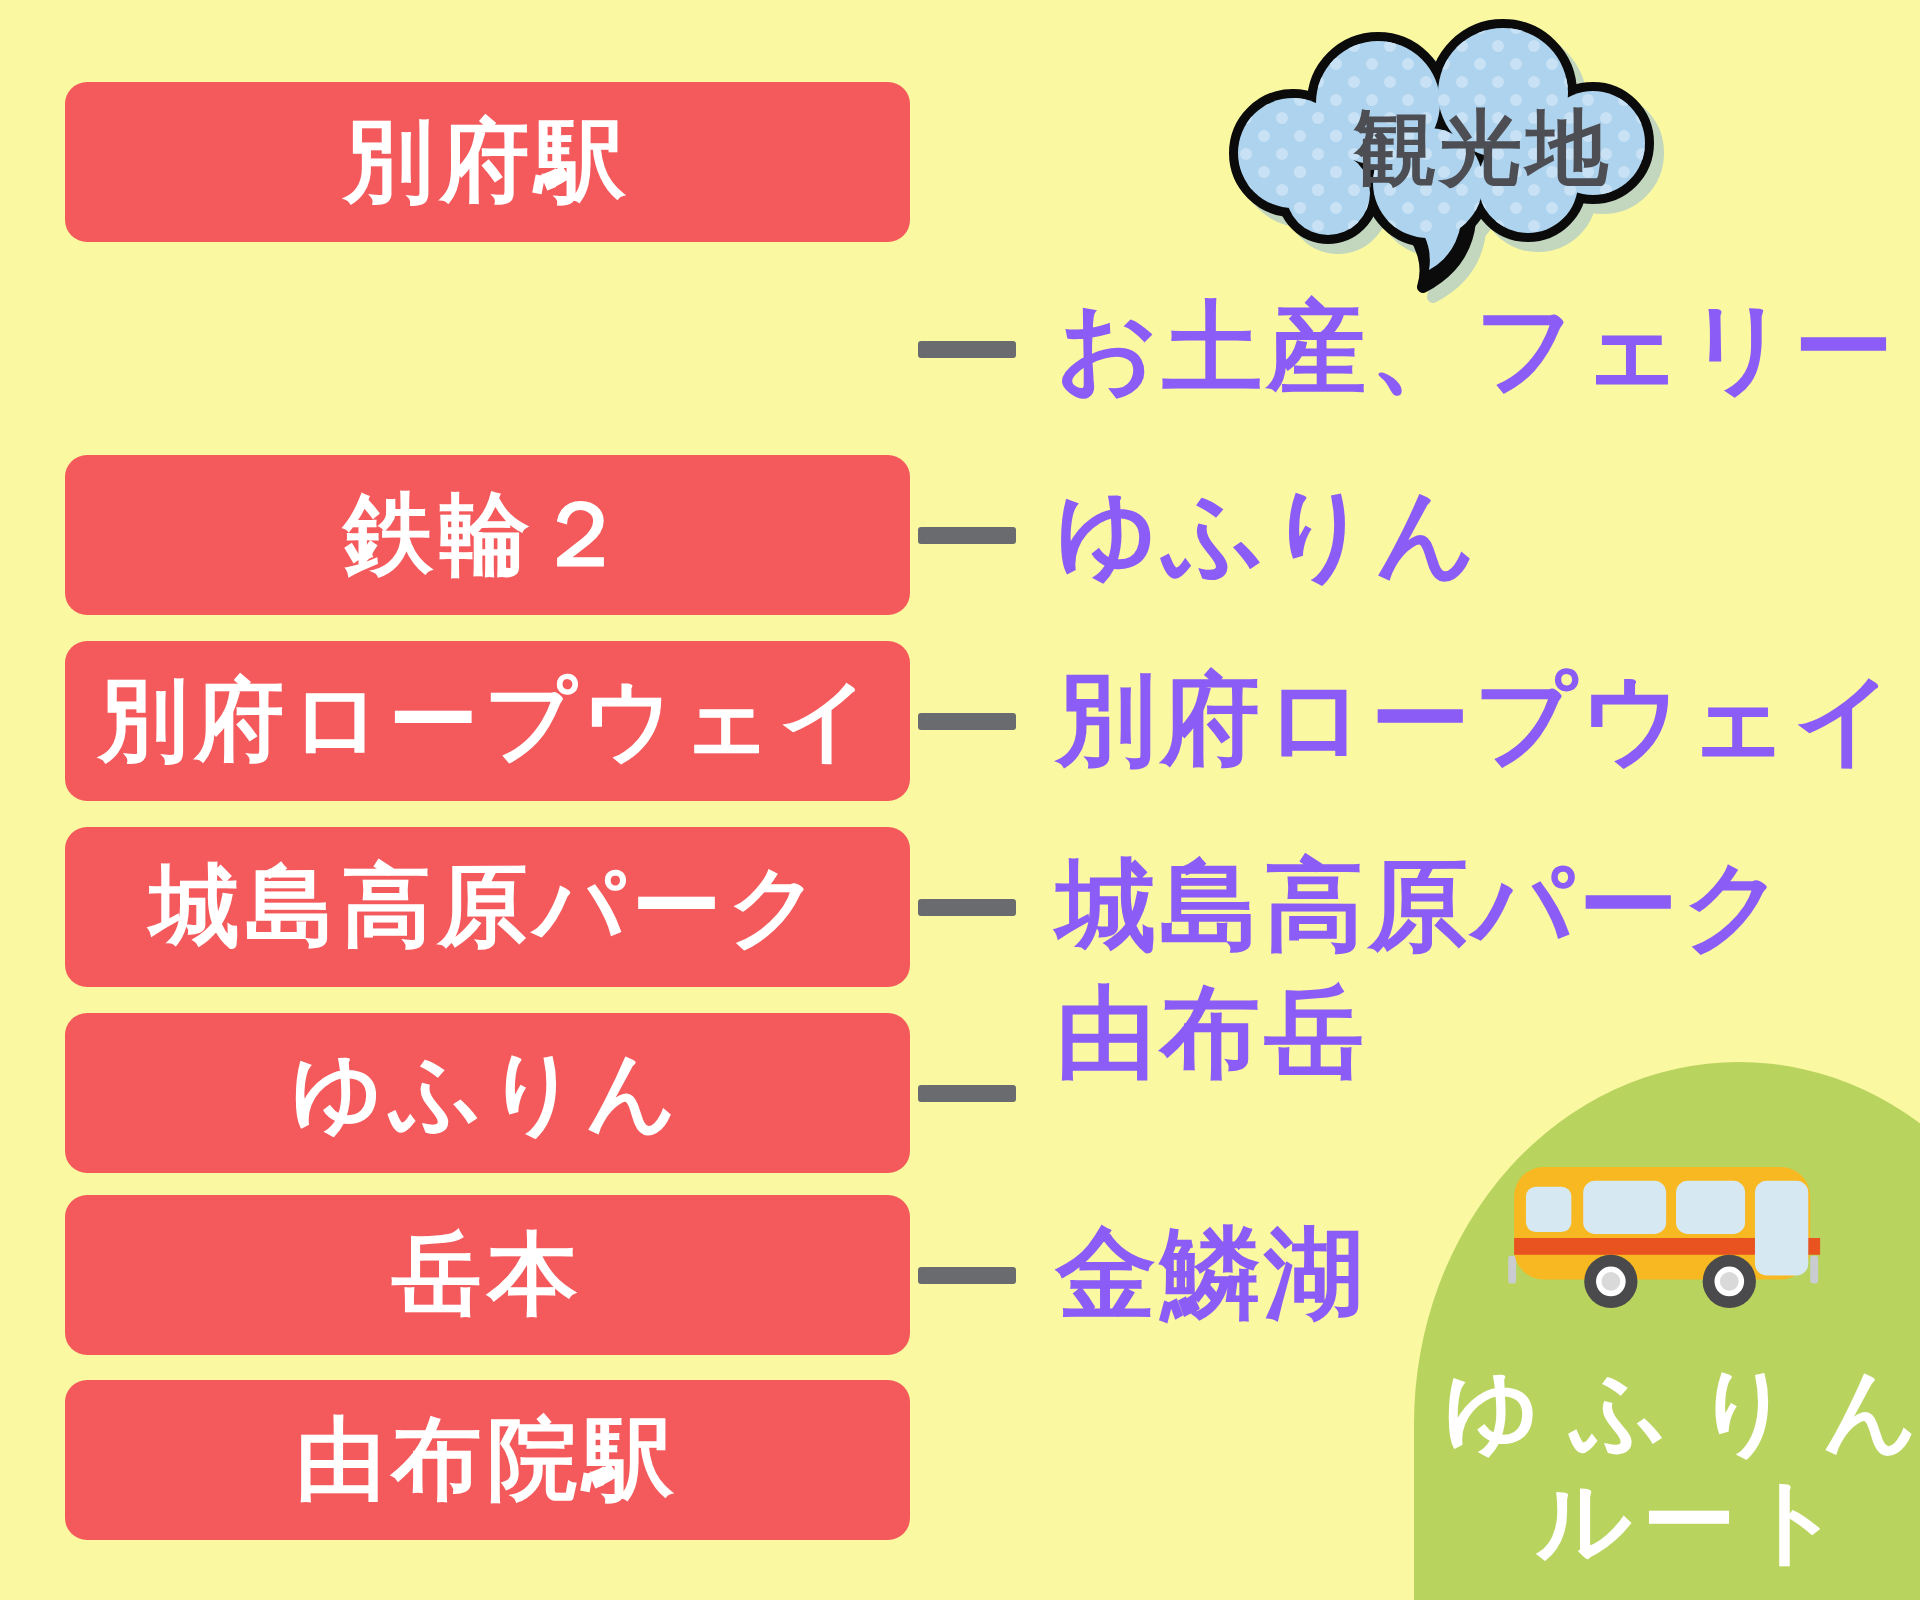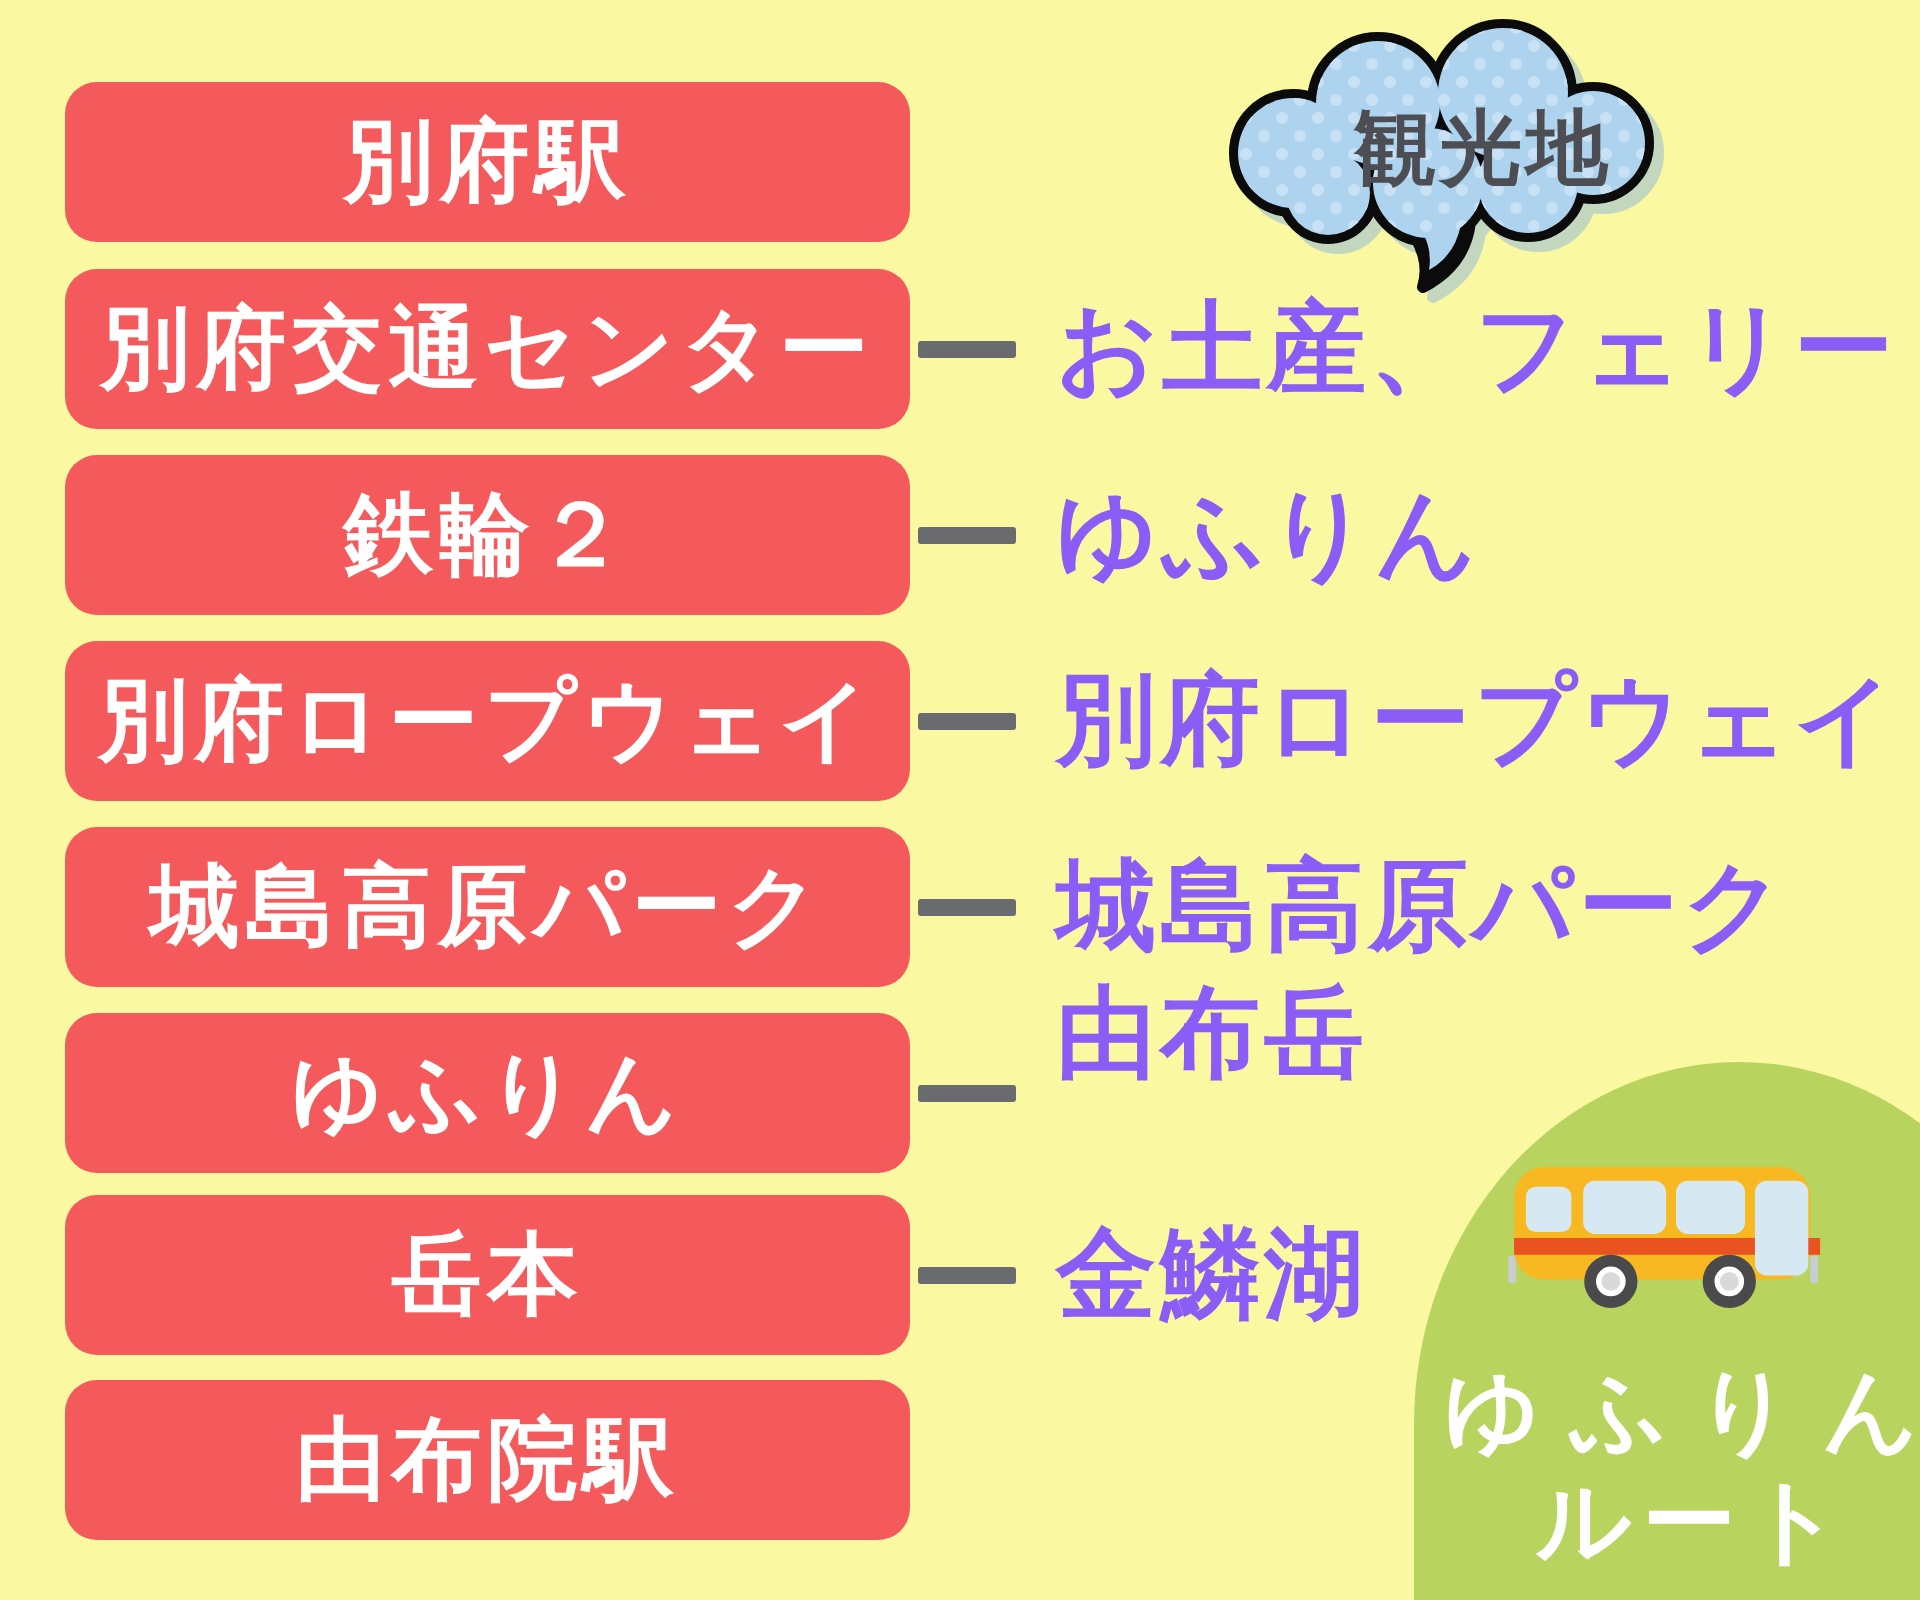--- a/index.html
+++ b/index.html
@@ -6,21 +6,21 @@
   .canvas{
     position:relative;
     width:1920px;height:1600px;
     background:#FAF8A1;
     overflow:hidden;
     font-family:"DejaVu Sans",sans-serif;
   }
   
   .station{
     position:absolute;left:65px;width:845px;height:160px;
-    background:#F4595B;border-radius:32px;
+    background:#F4595B;border-radius:22px;
     display:flex;align-items:center;justify-content:center;
   }
   .station span{
     color:#FFFFFF;font-size:90px;font-weight:bold;letter-spacing:6px;white-space:nowrap;
   }
   .s1{top:82px}.s2{top:269px}.s3{top:455px}.s4{top:641px}
   .s5{top:827px}.s6{top:1013px}.s7{top:1195px}.s8{top:1380px}
 
   
   .connector{
@@ -57,23 +57,20 @@
   .route-line1{top:286px;letter-spacing:30px;text-indent:30px;text-align:right;}
   .route-line2{top:396px;letter-spacing:10px;text-indent:10px;margin-left:22px;}
 </style>
 </head>
 <body>
 
 <div class="canvas">
 
   <div class="station s1">
     <span>別府駅</span>
-  </div>
-  <div class="station s2">
-    <span>別府交通センター</span>
   </div>
   <div class="station s3">
     <span>鉄輪２</span>
   </div>
   <div class="station s4">
     <span>別府ロープウェイ</span>
   </div>
   <div class="station s5">
     <span>城島高原パーク</span>
   </div>

